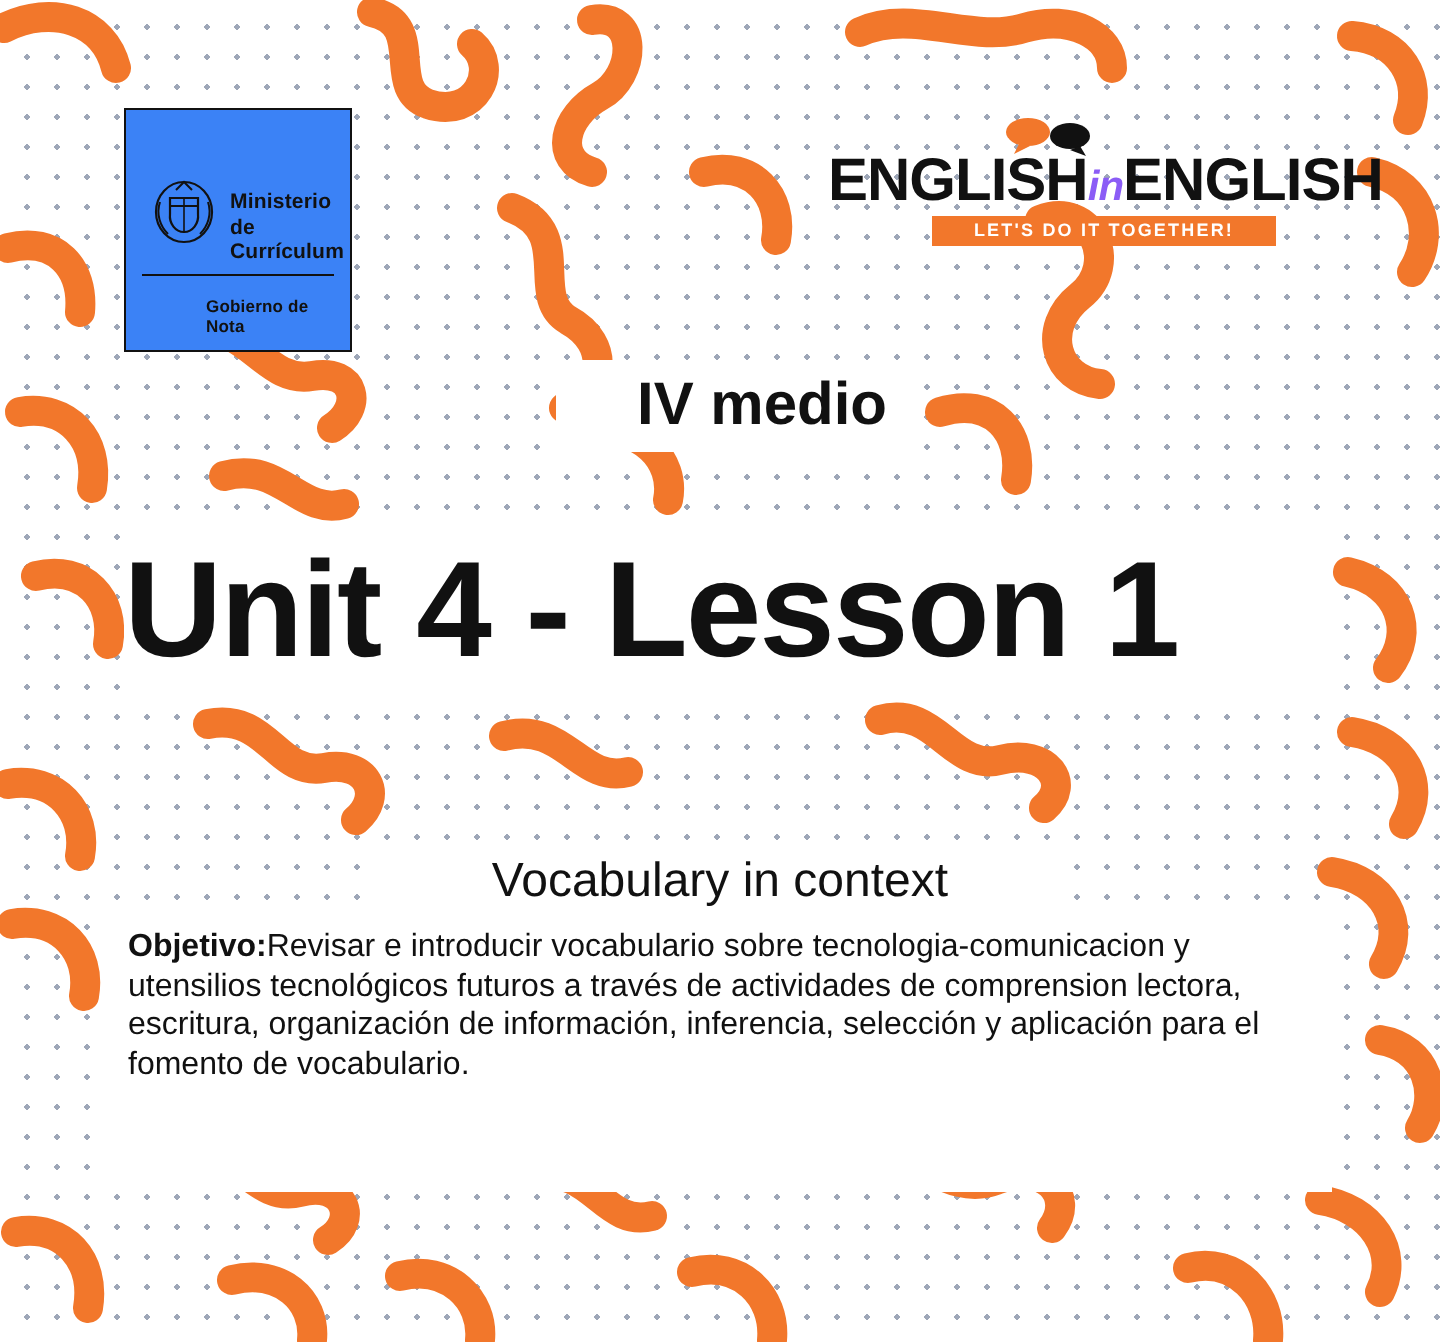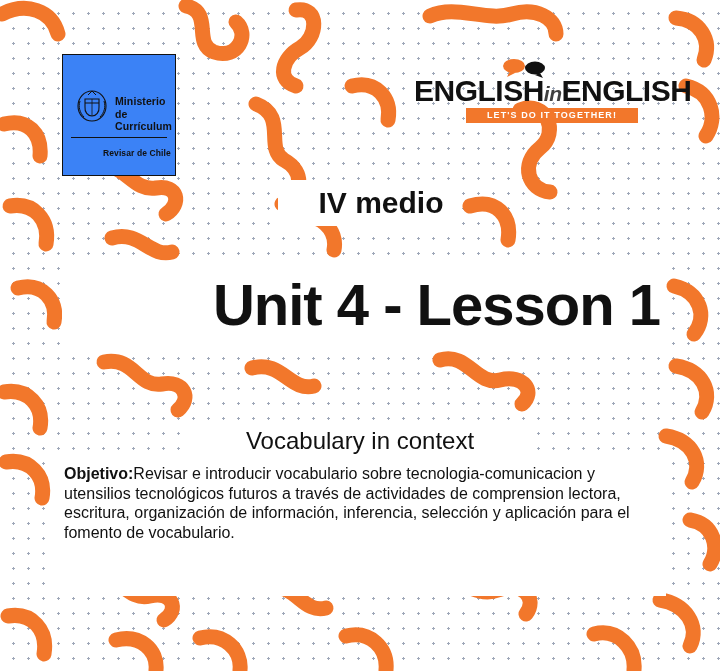--- a/index.html
+++ b/index.html
@@ -112,21 +112,21 @@
     top: 18px;
     width: 256px;
     font-size: 30px;
     font-weight: 700;
     letter-spacing: -0.5px;
     color: #111111;
     white-space: nowrap;
     font-family: "Liberation Sans", sans-serif;
   }
   #eie-main .in {
-    color: #404040;
+    color: #8b5cf6;
     font-size: 21px;
     font-style: italic;
     font-weight: 700;
   }
   #eie-bubble {
     position: absolute;
     left: 88px;
     top: 0px;
     width: 44px;
     height: 22px;
@@ -171,22 +171,22 @@
     left: 62px;
     top: 262px;
     width: 598px;
     height: 86px;
   }
   #title-text {
     position: absolute;
     left: 0; top: 0;
     width: 598px;
     line-height: 86px;
-    text-align: right;
-    font-size: 58px;
+    text-align: left;
+    font-size: 68px;
     font-weight: 700;
     letter-spacing: -1px;
     color: #111111;
     font-family: "Liberation Sans", sans-serif;
   }
 
   
   #subtitle-card {
     left: 186px;
     top: 424px;
@@ -313,21 +313,21 @@
         <ellipse cx="17" cy="17" rx="14" ry="15" fill="none" stroke="#111" stroke-width="1.1"></ellipse>
         <path d="M10 10 h14 v8 a7 8 0 0 1 -7 9 a7 8 0 0 1 -7 -9 z" fill="none" stroke="#111" stroke-width="1.1"></path>
         <path d="M10 14 h14" stroke="#111" stroke-width="1"></path>
         <path d="M17 10 v17" stroke="#111" stroke-width="0.8"></path>
         <path d="M5 12 c -2 6 0 12 4 16" fill="none" stroke="#111" stroke-width="1"></path>
         <path d="M29 12 c 2 6 0 12 -4 16" fill="none" stroke="#111" stroke-width="1"></path>
         <path d="M13 6 l 4 -4 l 4 4" fill="none" stroke="#111" stroke-width="1"></path>
       </svg>
       <div class="logo-text" id="logo-ministerio"><span>Ministerio de</span><br><span>Currículum</span></div>
       <div id="logo-divider"></div>
-      <div class="logo-text" id="logo-gobierno">Revisar de Chile</div>
+      <div class="logo-text" id="logo-gobierno">Gobierno de Nota</div>
     </div>
   </div>
 
   <div id="eie-wrap">
     <svg id="eie-bubble" viewBox="0 0 44 22" xmlns="http://www.w3.org/2000/svg">
       <ellipse cx="12" cy="10" rx="11" ry="7" fill="#F2772B"></ellipse>
       <path d="M8 15 l -3 6 l 8 -4 z" fill="#F2772B"></path>
       <ellipse cx="33" cy="12" rx="10" ry="6.5" fill="#111111"></ellipse>
       <path d="M38 17 l 3 5 l -8 -3 z" fill="#111111"></path>
     </svg>

